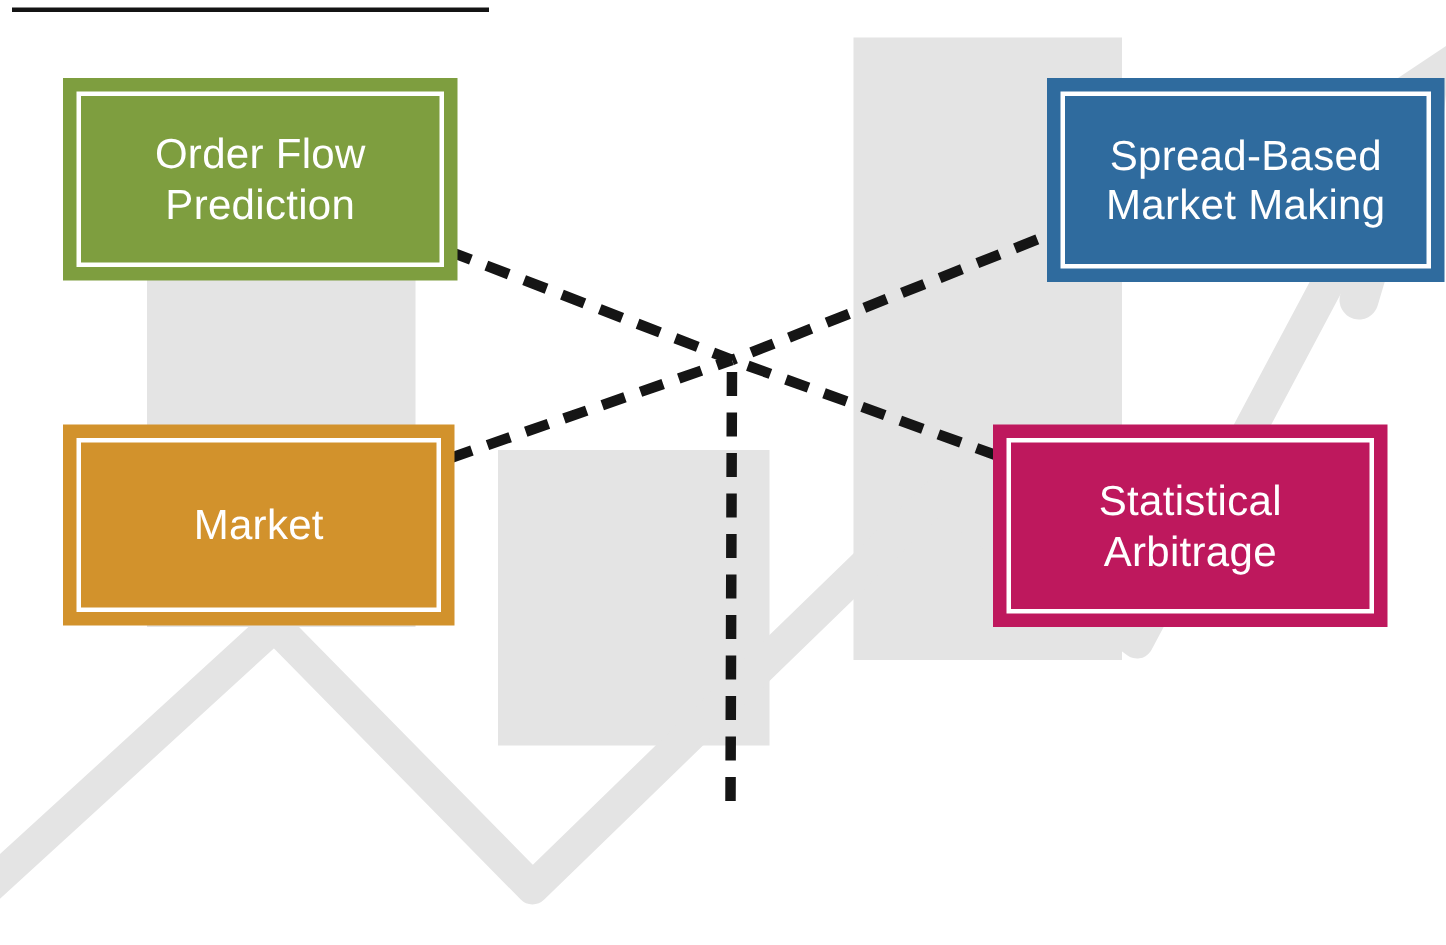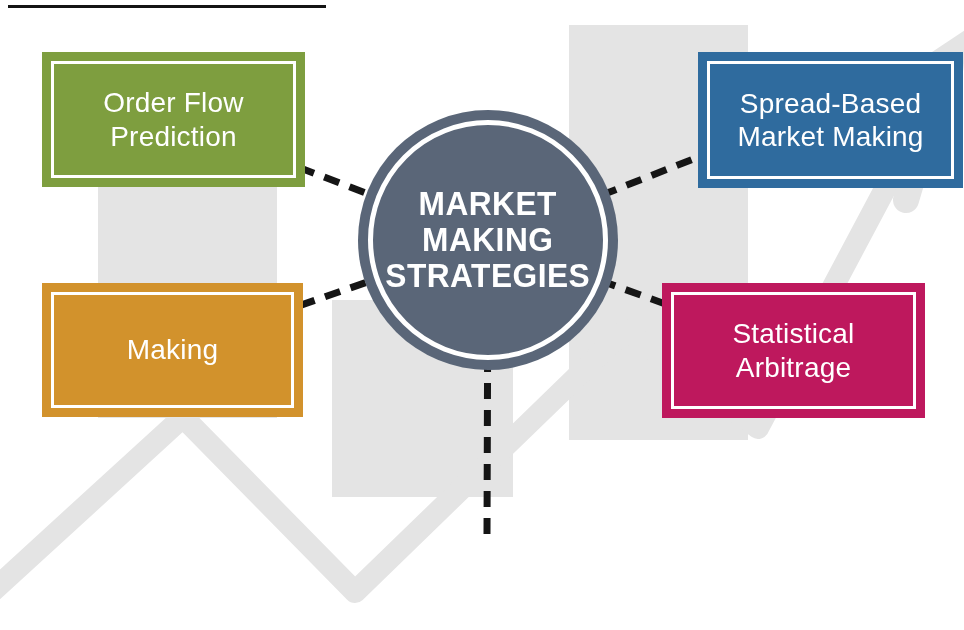--- a/index.html
+++ b/index.html
@@ -85,33 +85,26 @@
 
   <div class="node n1" style="background: rgb(47, 107, 158);">
     <div class="node-inner">
       <div class="node-label">Spread-Based
 Market Making</div>
     </div>
   </div>
 
   <div class="node n2" style="background: rgb(210, 146, 44);">
     <div class="node-inner">
-      <div class="node-label">Making</div>
+      <div class="node-label">Market</div>
     </div>
   </div>
 
   <div class="node n3" style="background: #be185d;">
     <div class="node-inner">
       <div class="node-label">Statistical
 Arbitrage</div>
     </div>
   </div>
 
 
-  <div class="center-circle" style="background: rgb(90, 102, 120);">
-    <div class="circle-ring">
-      <div class="circle-label">MARKET
-MAKING
-STRATEGIES</div>
-    </div>
-  </div>
 
 </div>
 
 </body></html>

